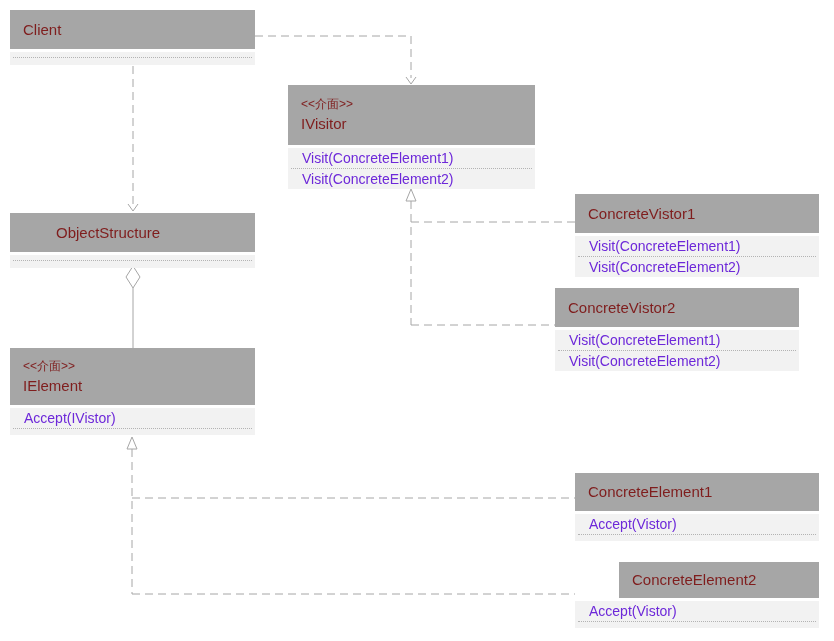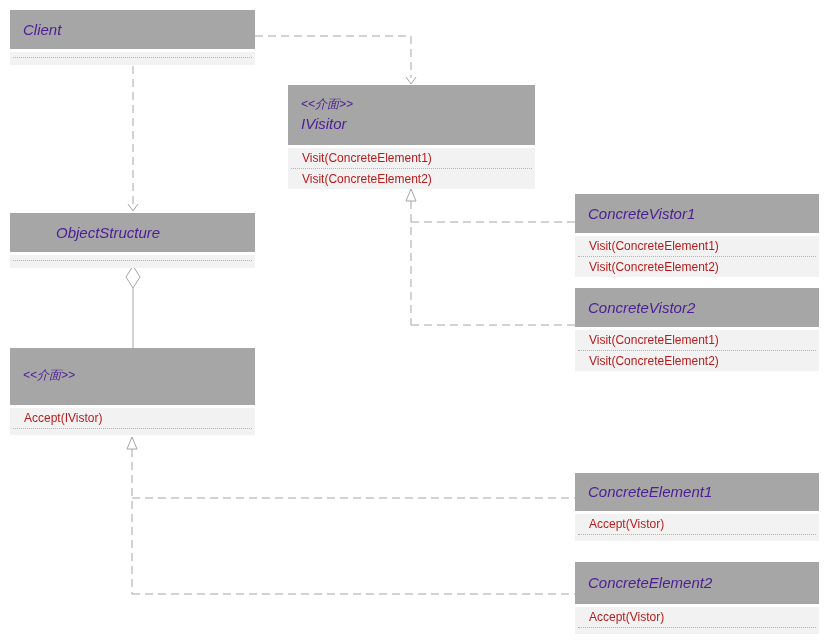--- a/index.html
+++ b/index.html
@@ -3,29 +3,29 @@
 <meta charset="utf-8">
 <style>
   html,body{margin:0;padding:0;background:#fff;}
   #canvas{
     position:relative;width:834px;height:641px;background:#ffffff;overflow:hidden;
     font-family:"Liberation Sans",sans-serif;
   }
   #connectors{position:absolute;left:0;top:0;width:834px;height:641px;}
   .uml-box{position:absolute;}
   .uml-header{
-    background:#a6a6a6;color:#4c1d95;
+    background:#a6a6a6;color:#7f1d1d;
     display:flex;flex-direction:column;justify-content:center;
-    padding-left:13px;box-sizing:border-box;font-style:italic;
+    padding-left:13px;box-sizing:border-box;
   }
   .uml-title{font-size:15px;line-height:18px;}
   .uml-stereotype{font-size:12px;line-height:15px;margin-bottom:3px;}
   .uml-body{background:#f2f2f2;margin-top:3px;}
   .uml-row{
-    height:20px;line-height:20px;font-size:12px;color:#b91c1c;
+    height:20px;line-height:20px;font-size:14px;color:#6d28d9;
     padding-left:14px;white-space:nowrap;overflow:hidden;
   }
   .uml-sep{border-top:1px dotted #b3b3b3;margin:0 3px;height:0;}
   .sp5{height:5px;} .sp6{height:6px;} .sp7{height:7px;}
   .dashed{stroke:#a6a6a6;stroke-width:1;fill:none;stroke-dasharray:8 5;}
   .solid{stroke:#a6a6a6;stroke-width:1;fill:none;}
   .openhead{stroke:#a6a6a6;stroke-width:1;fill:none;}
   .hollow{stroke:#a6a6a6;stroke-width:1;fill:#ffffff;}
 </style>
 </head>
@@ -95,40 +95,41 @@
     <div class="uml-body">
       <div class="sp5"></div>
       <div class="uml-sep"></div>
       <div class="sp7"></div>
     </div>
   </div>
 
   <div class="uml-box" style="left:10px;top:348px;width:245px;">
     <div class="uml-header" style="height:57px;">
       <div class="uml-stereotype">&lt;&lt;介面&gt;&gt;</div>
+      <div class="uml-title">IElement</div>
     </div>
     <div class="uml-body">
       <div class="uml-row">Accept(IVistor)</div>
       <div class="uml-sep"></div>
       <div class="sp6"></div>
     </div>
   </div>
 
   <div class="uml-box" style="left:575px;top:194px;width:244px;">
     <div class="uml-header" style="height:39px;">
       <div class="uml-title">ConcreteVistor1</div>
     </div>
     <div class="uml-body">
       <div class="uml-row">Visit(ConcreteElement1)</div>
       <div class="uml-sep"></div>
       <div class="uml-row">Visit(ConcreteElement2)</div>
     </div>
   </div>
 
-  <div class="uml-box" style="left:575px;top:288px;width:244px;">
+  <div class="uml-box" style="left:555px;top:288px;width:244px;">
     <div class="uml-header" style="height:39px;">
       <div class="uml-title">ConcreteVistor2</div>
     </div>
     <div class="uml-body">
       <div class="uml-row">Visit(ConcreteElement1)</div>
       <div class="uml-sep"></div>
       <div class="uml-row">Visit(ConcreteElement2)</div>
     </div>
   </div>
 
@@ -137,21 +138,21 @@
       <div class="uml-title">ConcreteElement1</div>
     </div>
     <div class="uml-body">
       <div class="uml-row">Accept(Vistor)</div>
       <div class="uml-sep"></div>
       <div class="sp6"></div>
     </div>
   </div>
 
   <div class="uml-box" style="left:575px;top:562px;width:244px;">
-    <div class="uml-header" style="height:42px;">
+    <div class="uml-header" style="height:36px;margin-left:44px;">
       <div class="uml-title">ConcreteElement2</div>
     </div>
     <div class="uml-body">
       <div class="uml-row">Accept(Vistor)</div>
       <div class="uml-sep"></div>
       <div class="sp6"></div>
     </div>
   </div>
 
 </div>

